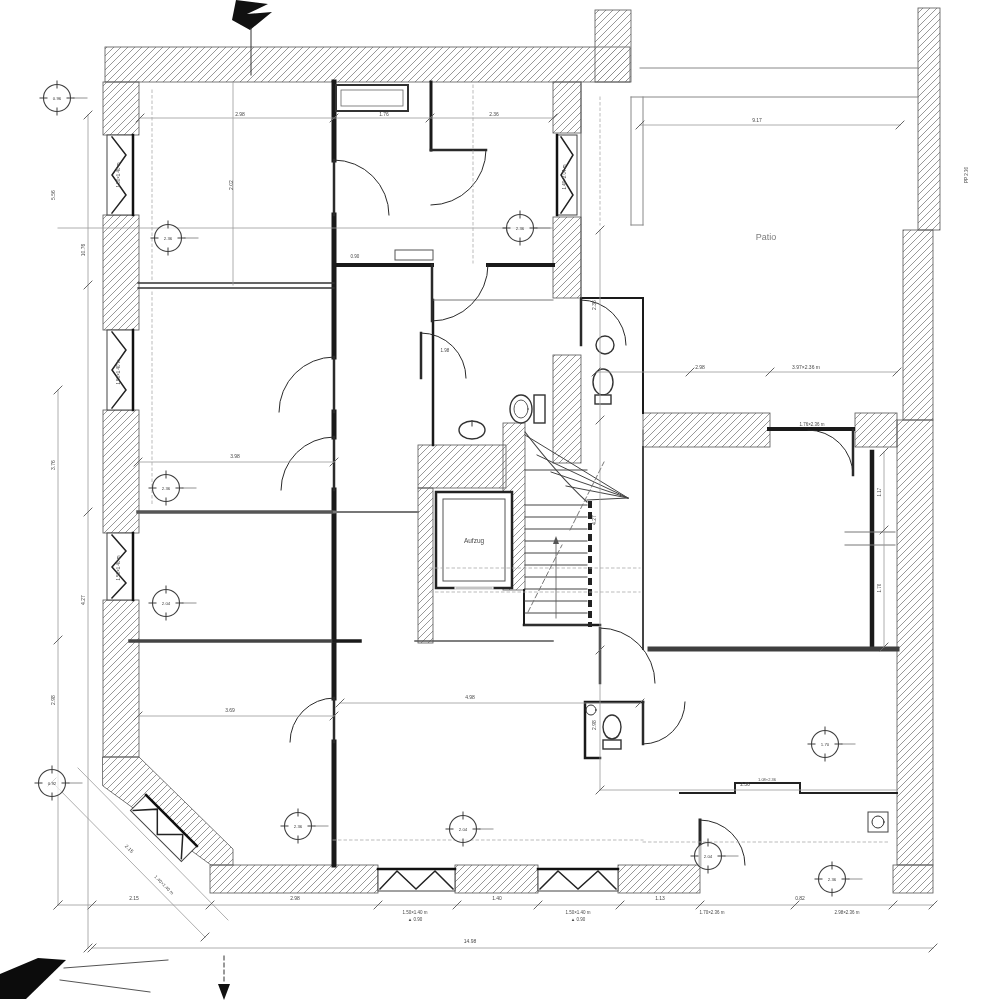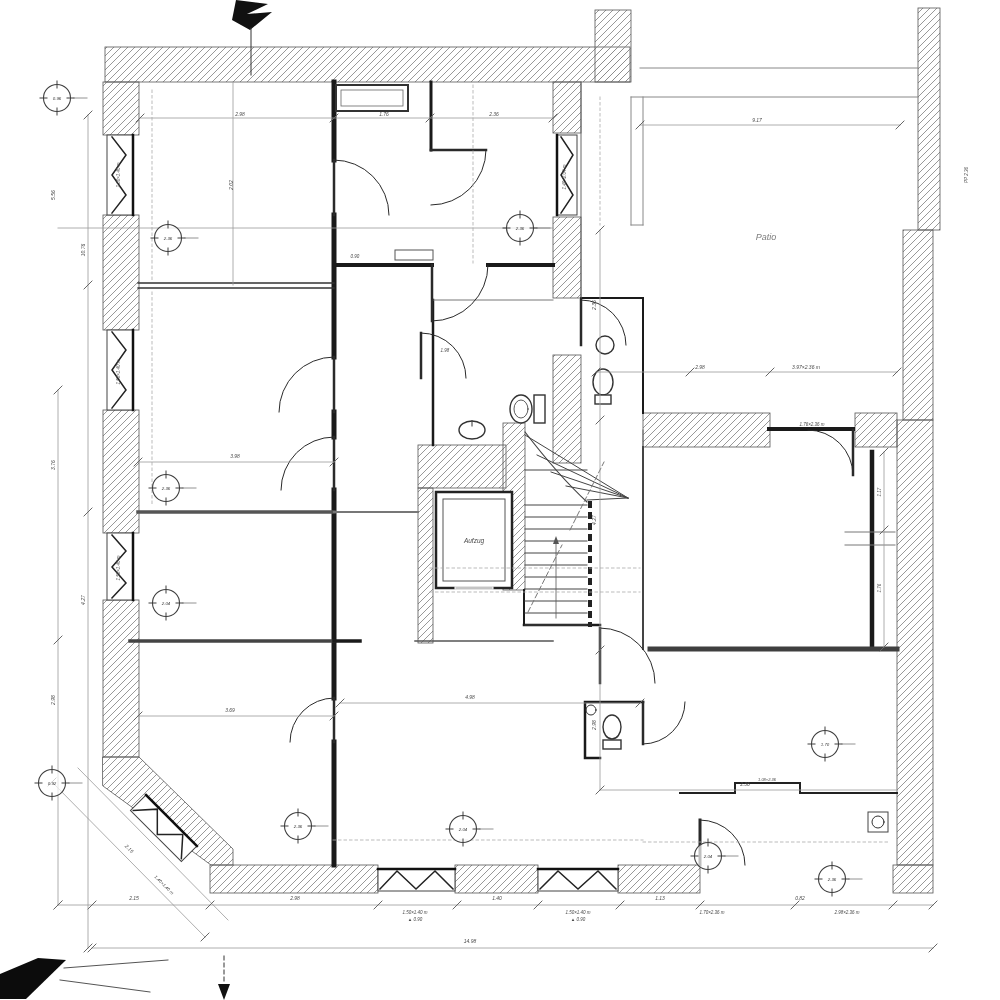--- a/index.html
+++ b/index.html
@@ -1,17 +1,17 @@
 <!DOCTYPE html>
 <html><head>
 <meta charset="utf-8">
 <style>
   html,body{margin:0;padding:0;background:#ffffff;}
   body{font-family:"Liberation Sans",sans-serif;}
-  .sheet{width:1000px;height:1000px;position:relative;background:#ffffff;overflow:hidden;font-style:italic;}
+  .sheet{width:1000px;height:1000px;position:relative;background:#ffffff;overflow:hidden;}
   svg text{font-family:"Liberation Sans",sans-serif;}
 </style>
 </head>
 <body>
 
 <div class="sheet">
 <svg id="plan" width="1000" height="1000" viewBox="0 0 1000 1000" stroke-linecap="square" fill="none">
   <defs>
     <pattern id="hatch" patternUnits="userSpaceOnUse" width="7" height="7">
       <path d="M-1,8 L8,-1" stroke="#8c8c8c" stroke-width="0.9"></path>

